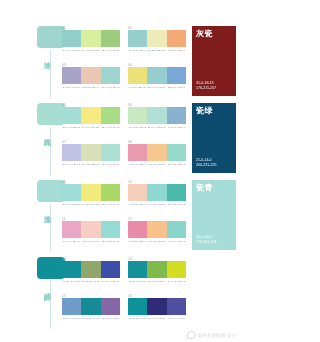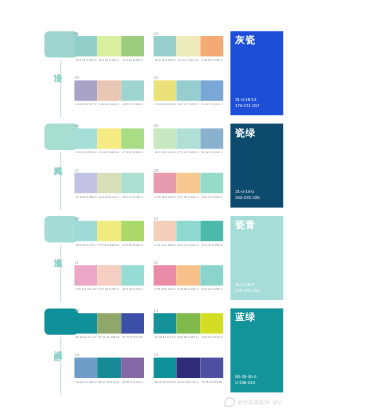--- a/index.html
+++ b/index.html
@@ -170,21 +170,21 @@
           <div class="code">6-0-66-0
 234-226-120</div>
           <div class="code">38-0-17-0
 150-206-208</div>
           <div class="code">53-21-0-0
 123-167-214</div>
         </div>
       </div>
     </div>
 
-    <div class="panel" style="background:#1d4ed8;">
+    <div class="panel" style="background:#7f1d1d;">
       <div class="panel-title">灰瓷</div>
       <div class="panel-codes" style="white-space:pre;">31-0-18-13
 176-211-207</div>
     </div>
   </div>
 
   <div class="band band-2" style="position:absolute;left:0;top:101px;">
     <div class="hero" style="background:#a8ded2;"></div>
     <div class="vrule"></div>
     <div class="vlabel">纯真</div>
@@ -407,25 +407,20 @@
           <div class="code">88-26-39-0
 0-135-144</div>
           <div class="code">96-97-19-0
 35-39-122</div>
           <div class="code">78-76-0-0
 80-80-165</div>
         </div>
       </div>
     </div>
 
-    <div class="panel" style="background:#13939a;">
-      <div class="panel-title">蓝绿</div>
-      <div class="panel-codes" style="white-space:pre;">84-25-40-0
-0-136-144</div>
-    </div>
   </div>
 
   <div class="watermark">
     <span class="wm-icon"></span>
     <span>@色彩搭配师 设计</span>
   </div>
 
 </div>
 
 </body></html>

